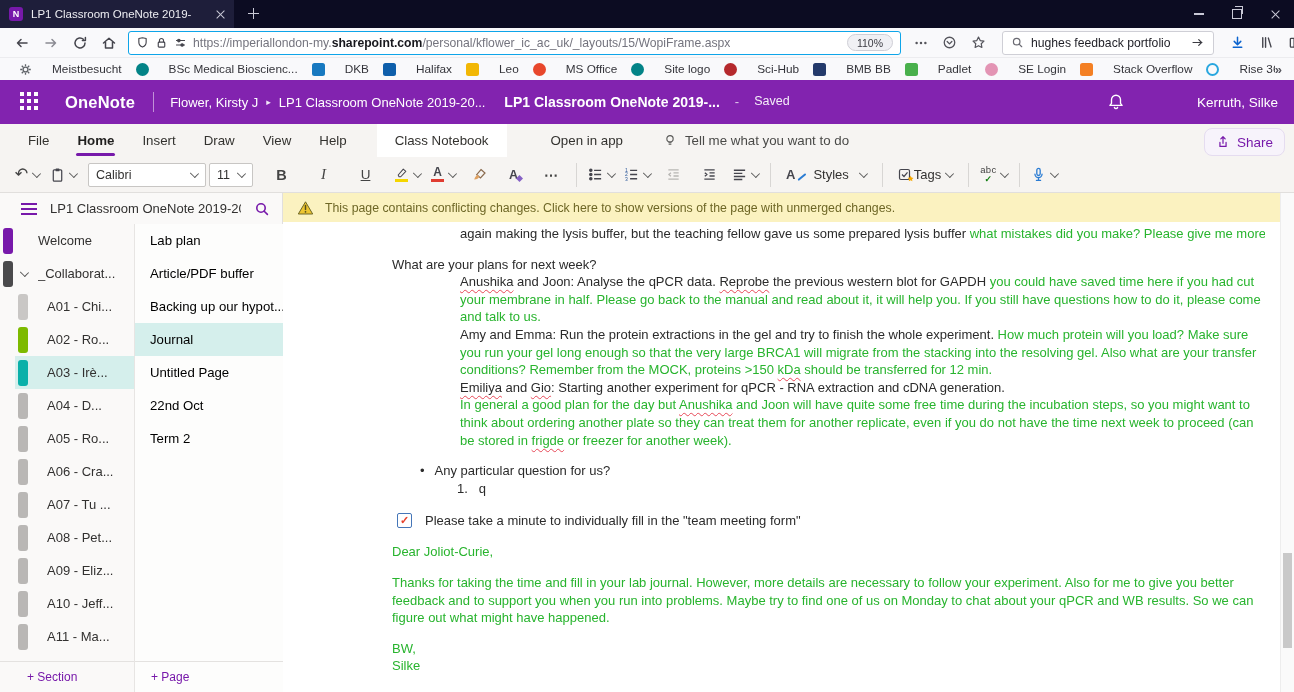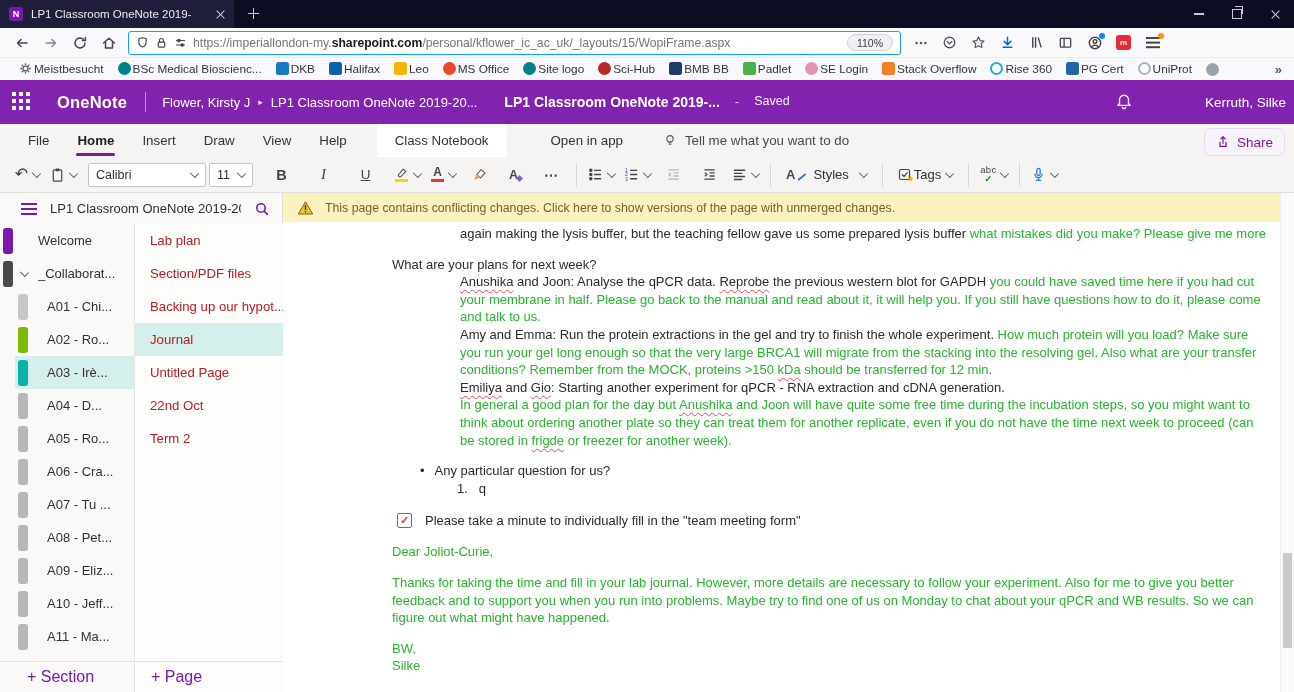--- a/index.html
+++ b/index.html
@@ -30,27 +30,27 @@
   .urltxt{font-size:12.2px;color:#74747e;white-space:nowrap;overflow:hidden}
   .uhostb{color:#17171c;font-weight:600}
   .zoom-pill{margin-left:auto;flex:none;border:1px solid #cfcfd6;background:#f0f0f4;border-radius:10px;font-size:10.5px;color:#3a3a42;padding:1.5px 9px}
   #searchbox{width:212px;height:24px;background:#fff;border:1px solid #cfcfd6;border-radius:3px;display:flex;align-items:center;gap:7px;padding:0 8px;box-sizing:border-box;margin:0 8px;flex:none}
   .search-text{font-size:12.2px;color:#1f1f26;flex:1;white-space:nowrap;overflow:hidden}
   .badge{position:absolute;width:6px;height:6px;border-radius:50%}
   .relwrap{position:relative}
 
   
   #bookbar{position:absolute;left:0;top:58px;right:0;height:22px;background:#f9f9fb;display:flex;align-items:center;padding:0 12px;box-sizing:border-box}
-  .bm{display:flex;gap:2px;padding:0 7px;flex:none}
+  .bm{display:flex;align-items:center;gap:20px;padding:0 7px;flex:none}
   .bm .bl{font-size:11.8px;color:#34343a;white-space:nowrap}
   .bi{width:13px;height:13px;border-radius:2.5px;flex:none;display:flex;align-items:center;justify-content:center;box-sizing:border-box}
   #bm-overflow{margin-left:auto;color:#55555c;font-size:13px;font-weight:600}
 
   
-  #appheader{position:absolute;left:0;top:80px;right:0;height:44px;background:var(--hdrpurple,#8223af);color:#fff;display:flex;align-items:center;padding:0 8px;box-sizing:border-box}
+  #appheader{position:absolute;left:0;top:80px;right:0;height:44px;background:var(--hdrpurple,#8223af);color:#fff;display:flex;align-items:center;padding:0 16px;box-sizing:border-box}
   .waffle{width:21px;height:21px;display:grid;grid-template-columns:repeat(3,4px);grid-auto-rows:4px;gap:3.2px;margin:0 24px 0 4px;flex:none}
   .waffle span{background:#fff;width:4px;height:4px}
   .app-name{font-size:16.5px;font-weight:600;margin-right:18px;letter-spacing:.2px}
   .hdr-div{width:1px;height:20px;background:rgba(255,255,255,.5);margin-right:16px}
   .crumb{font-size:13px;display:flex;gap:8px;align-items:center;white-space:nowrap}
   .crumb .arr{font-size:9px;opacity:.9}
   .center-title{position:absolute;left:50%;transform:translateX(-50%);display:flex;gap:15px;align-items:flex-start;white-space:nowrap}
   .doc-title{font-size:14px;font-weight:600}
   .doc-sep{opacity:.75;font-size:13px}
   .saved{font-size:12.5px;opacity:.92}
@@ -98,23 +98,23 @@
   #sections-list,#pages-list{flex:1;overflow:hidden}
   .sec{position:relative;height:33px;display:flex;align-items:center}
   .pill{position:absolute;width:10px;height:26px;border-radius:3px;top:3.5px}
   .sec.l0 .pill{left:3px}
   .sec.l1 .pill{left:18px}
   .sec .lab{font-size:13px;color:#323130;white-space:nowrap;overflow:hidden}
   .sec.l0 .lab{margin-left:38px}
   .sec.l1 .lab{margin-left:47px}
   .sec.sel{background:linear-gradient(to right,transparent 15px,var(--teal,#d5efec) 15px)}
   .exp{position:absolute;left:21px;top:12px;width:6px;height:6px;border-right:1.4px solid #555;border-bottom:1.4px solid #555;transform:rotate(45deg) scale(1,.85)}
-  .pg{height:33px;display:flex;align-items:center;padding-left:15px;font-size:13.2px;color:#b91c1c;white-space:nowrap;overflow:hidden}
+  .pg{height:33px;display:flex;align-items:center;padding-left:15px;font-size:13.2px;color:#000000;white-space:nowrap;overflow:hidden}
   .pg.sel{background:var(--teal,#d5efec)}
-  .sb-foot{height:30px;flex:none;border-top:1px solid #e4e2e0;display:flex;align-items:center;font-size:16px;color:var(--purple,#7719aa)}
+  .sb-foot{height:30px;flex:none;border-top:1px solid #e4e2e0;display:flex;align-items:center;font-size:12px;color:var(--purple,#7719aa)}
   #sec-foot{padding-left:27px}
   #pg-foot{padding-left:16px}
 
   #content{flex:1;position:relative;background:#fff;min-width:0}
   #warnbar{height:29px;background:#fbf2c0;display:flex;align-items:center;gap:11px;padding-left:14px;font-size:12.3px;color:#6e6726;box-sizing:border-box}
   #page-text{padding:3px 29px 0 109px;font-size:13px;line-height:17.6px;color:#2b2b2b}
   .line{min-height:17.6px}
   .i1{margin-left:68px}
   .nw{white-space:nowrap;overflow:hidden}
   .g{color:var(--green,#28b42e)}
@@ -206,20 +206,30 @@
           <circle cx="8" cy="8" r="5.6"></circle>
           <path d="M5.5 7l2.5 2.5L10.5 7"></path>
         </svg>
       </span>
     <span class="navic">
         <svg width="15" height="15" viewBox="0 0 16 16" fill="none" stroke="#55555c" stroke-width="1.3" stroke-linejoin="round">
           <path d="M8 2.2l1.8 3.7 4 .6-2.9 2.8.7 4L8 11.4l-3.6 1.9.7-4L2.2 6.5l4-.6z"></path>
         </svg>
       </span>
 
+    <div id="searchbox">
+      <svg width="13" height="13" viewBox="0 0 16 16" fill="none" stroke="#6a6a72" stroke-width="1.5" stroke-linecap="round">
+          <circle cx="7" cy="7" r="4"></circle>
+          <path d="M10 10l3.2 3.2"></path>
+        </svg>
+      <span class="search-text">hughes feedback portfolio</span>
+      <svg width="15" height="13" viewBox="0 0 16 16" fill="none" stroke="#3b3b42" stroke-width="1.5" stroke-linecap="round" stroke-linejoin="round">
+          <path d="M2.5 8h11M9.5 4.5L13 8l-3.5 3.5"></path>
+        </svg>
+    </div>
 
     <span class="navic">
         <svg width="15" height="15" viewBox="0 0 16 16" fill="none" stroke="#0b63ce" stroke-width="1.6" stroke-linecap="round" stroke-linejoin="round">
           <path d="M8 2.5v7.5M4.5 6.8L8 10.3l3.5-3.5M3.5 13h9"></path>
         </svg>
       </span>
     <span class="navic">
         <svg width="15" height="15" viewBox="0 0 16 16" fill="none" stroke="#45454d" stroke-width="1.5" stroke-linecap="round">
           <path d="M4 3v10M7 3v10M10 3.3l2.8 9.4"></path>
         </svg>
@@ -581,21 +591,21 @@
               <div class="sec l1">
                 <span class="pill" style="background: rgb(185, 183, 181);"></span>
                 <span class="lab">A11 - Ma...</span>
               </div>
             </div>
           <div class="sb-foot" id="sec-foot">+ Section</div>
         </div>
         <div id="pages-col">
           <div id="pages-list">
               <div class="pg">Lab plan</div>
-              <div class="pg">Section/PDF files</div>
+              <div class="pg">Article/PDF buffer</div>
               <div class="pg">Backing up our hypot...</div>
               <div class="pg sel">Journal</div>
               <div class="pg">Untitled Page</div>
               <div class="pg">22nd Oct</div>
               <div class="pg">Term 2</div>
             </div>
           <div class="sb-foot" id="pg-foot">+ Page</div>
         </div>
       </div>
     </div>

